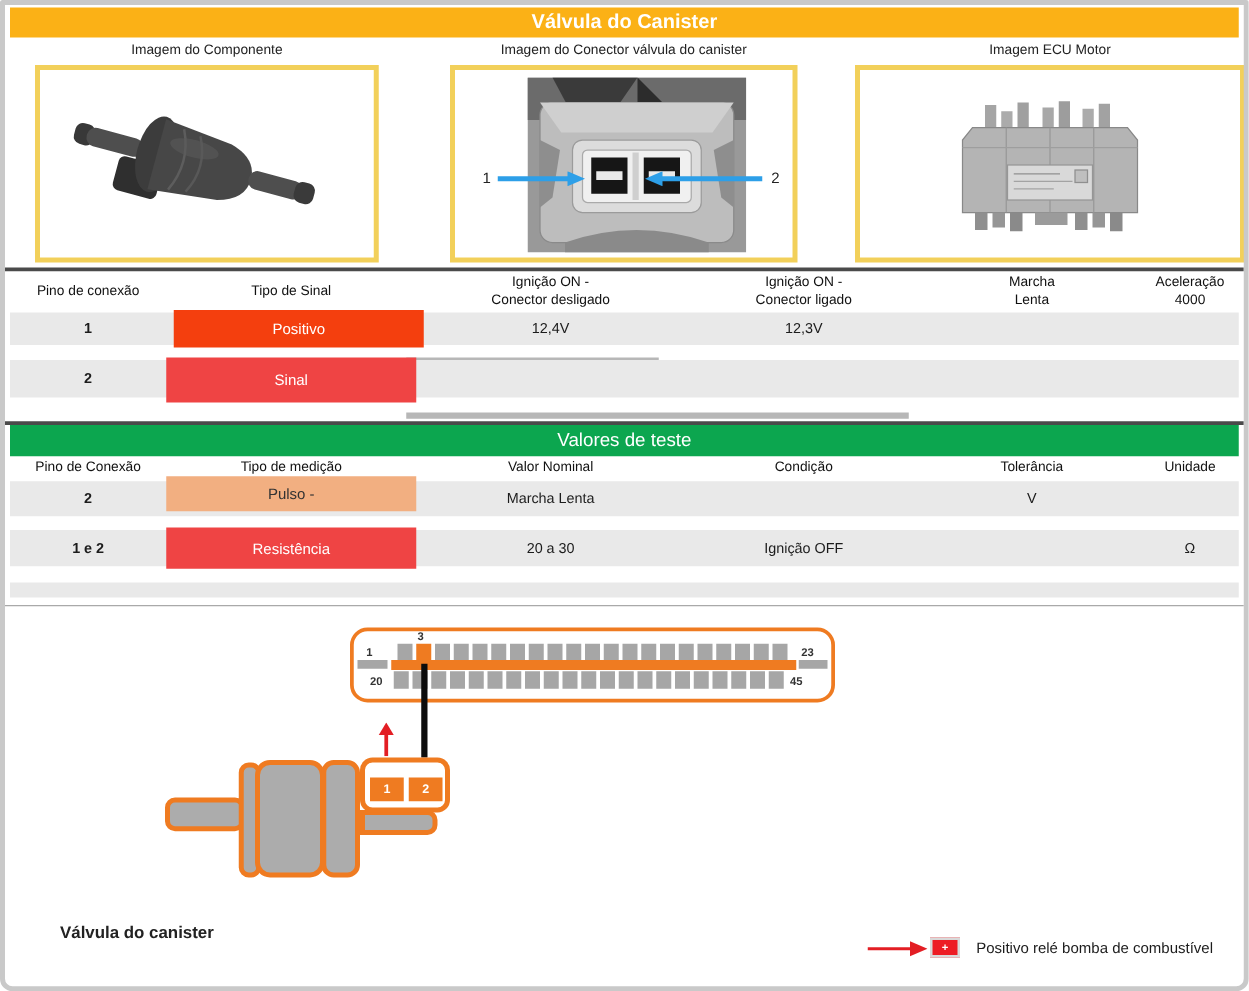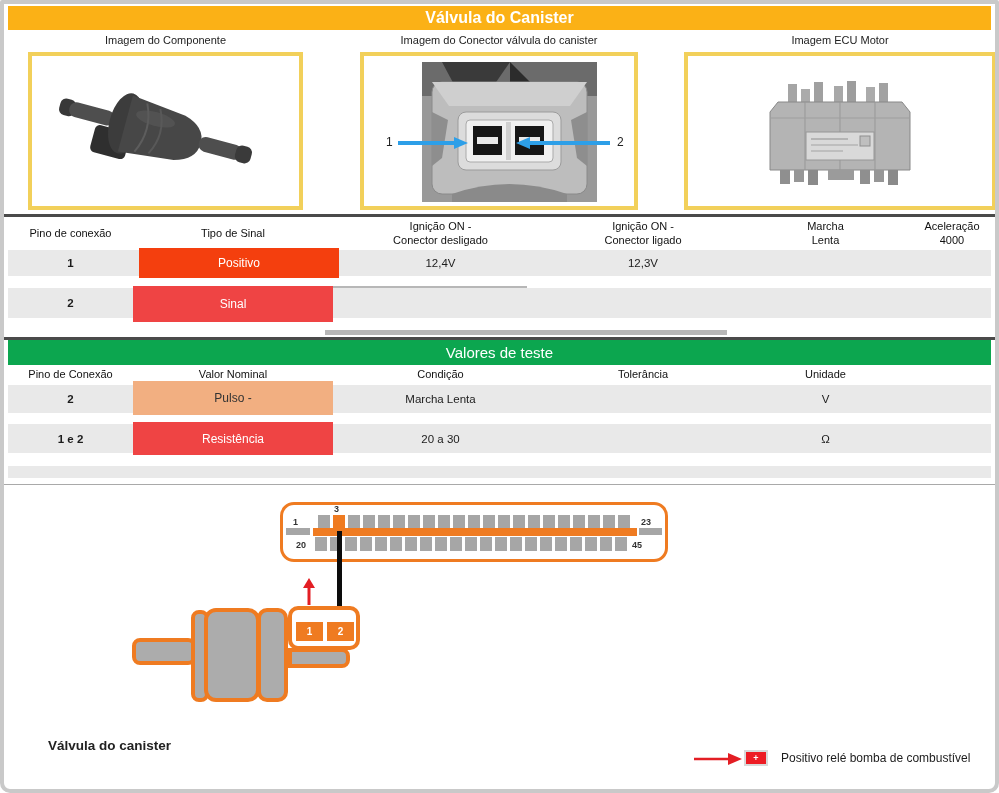--- a/index.html
+++ b/index.html
@@ -178,42 +178,44 @@
     <div class="c"></div>
   </div>
 
   <div class="artifact" style="left:325px;top:330px;width:402px;height:5px"></div>
   <div class="sep" style="top:337px;height:3px"></div>
 
   <div class="greenbar">Valores de teste</div>
 
   <div class="grid" style="top:366px;height:18px">
     <div class="c th">Pino de Conexão</div>
+    <div class="c th">Tipo de medição</div>
     <div class="c th">Valor Nominal</div>
     <div class="c th">Condição</div>
     <div class="c th">Tolerância</div>
     <div class="c th">Unidade</div>
   </div>
 
   <div class="grid rowbg" style="top:385px;height:28px">
     <div class="c pincell">2</div>
     <div class="c" style="position:relative">
-      <div class="badge badge-peach" style="position:absolute;top:-4px;height:34px">Pulso -</div>
+      <div class="badge badge-peach" style="position:absolute;top:-4px;height:28px">Pulso -</div>
     </div>
     <div class="c">Marcha Lenta</div>
     <div class="c"></div>
     <div class="c">V</div>
   </div>
 
   <div class="grid rowbg" style="top:424px;height:29px">
     <div class="c pincell">1 e 2</div>
     <div class="c" style="position:relative">
       <div class="badge badge-dark" style="position:absolute;top:-2px;height:33px">Resistência</div>
     </div>
     <div class="c">20 a 30</div>
+    <div class="c">Ignição OFF</div>
     <div class="c"></div>
     <div class="c">Ω</div>
   </div>
 
   <div class="rowbg abs" style="left:8px;top:466px;width:983px;height:12px"></div>
   <div class="sep" style="top:484px;height:1px;background:#a9a9a9"></div>
 
   <div class="ecu-conn">
     <div class="ecu-lbl" style="left:10px;top:12px">1</div>
     <div class="flatbar" style="left:3px;top:23px;width:24px"></div>

